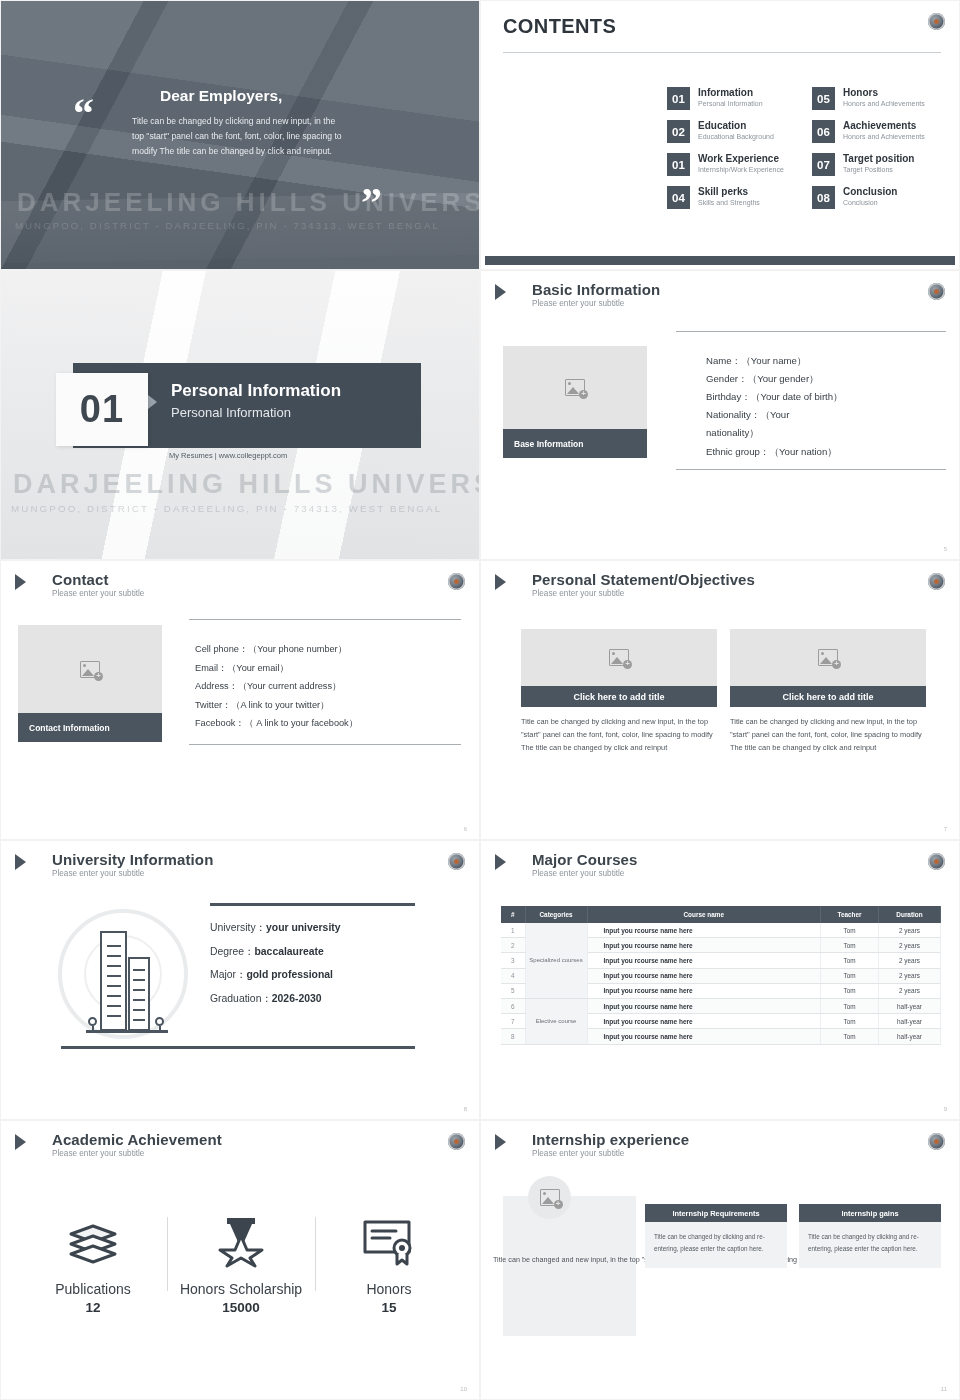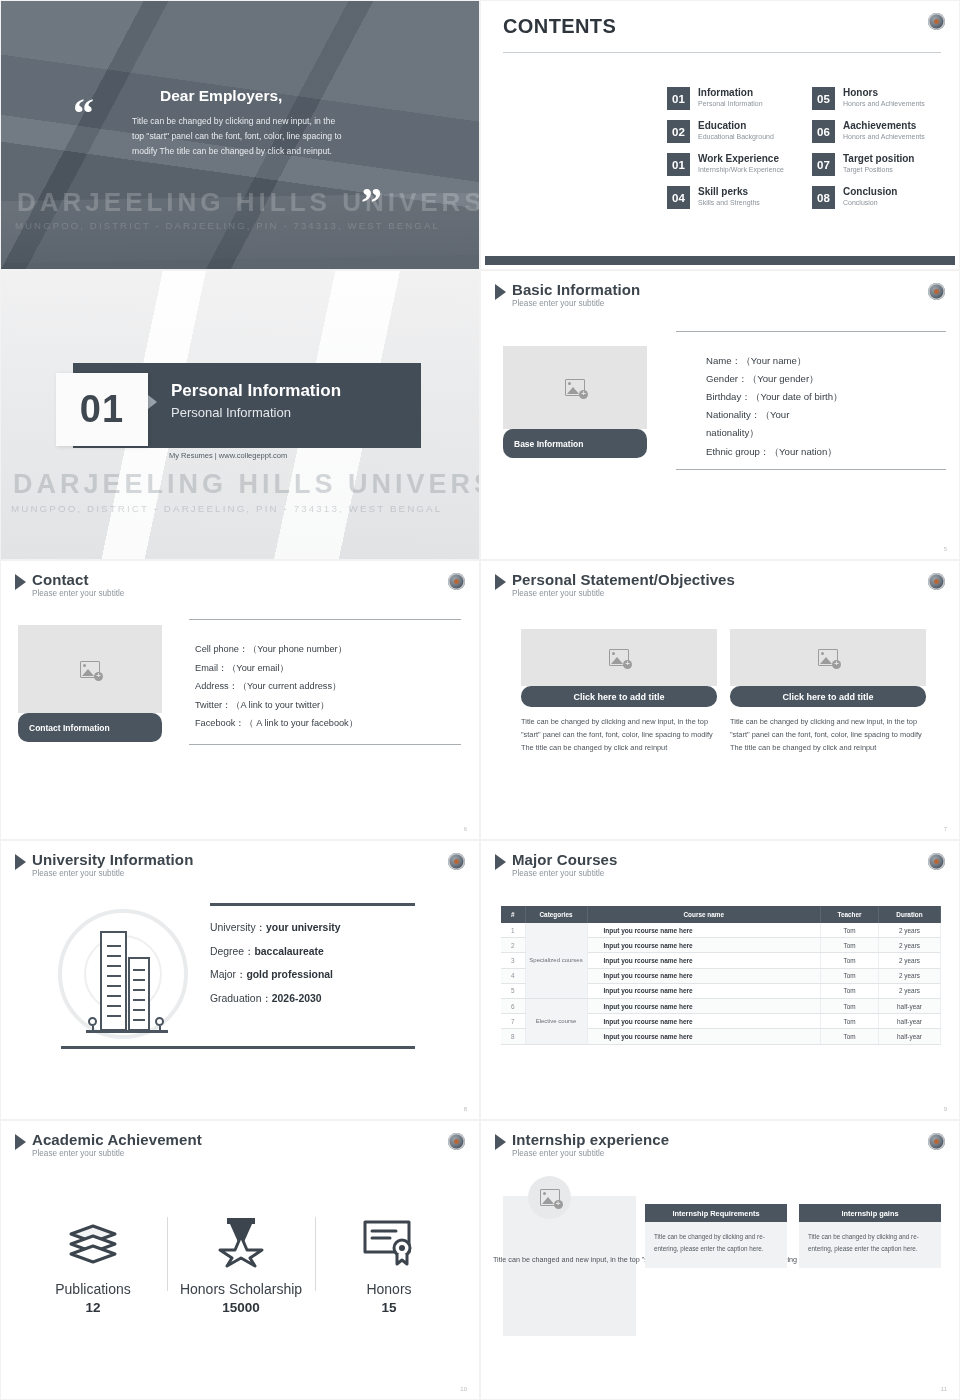--- a/index.html
+++ b/index.html
@@ -16,21 +16,21 @@
     grid-template-rows: 270px 290px 280px 280px 280px;
     background: #ffffff;
   }
   .slide {
     position: relative;
     overflow: hidden;
     background: #ffffff;
     border: 1px solid #f2f2f2;
   }
   
-  .hdr { position: absolute; left: 14px; top: 11px; display: flex; align-items: flex-start; }
+  .hdr { position: absolute; left: 14px; top: 11px; display: flex; align-items: flex-start; gap: 20px; }
   .hdr .tri {
     width: 0; height: 0;
     border-left: 11px solid #4a555f;
     border-top: 8px solid transparent;
     border-bottom: 8px solid transparent;
     margin-right: 6px; margin-top: 2px;
   }
   .hdr .tt { line-height: 1.05; }
   .hdr .t1 { font-size: 15px; font-weight: bold; color: #3c444c; letter-spacing: .1px; white-space: nowrap; }
   .hdr .t2 { font-size: 8.2px; color: #8d949b; margin-top: 2px; }
@@ -139,21 +139,21 @@
   
   .ph {
     background: #e4e4e4; display: flex; align-items: center; justify-content: center;
   }
   .ph-ic { width: 20px; height: 17px; position: relative; }
   .ph-ic .fr { position: absolute; inset: 0; border: 1.6px solid #9c9c9c; border-radius: 1px; }
   .ph-ic .mt { position: absolute; left: 2px; bottom: 2px; width: 0; height: 0;
     border-left: 6px solid transparent; border-right: 6px solid transparent; border-bottom: 7px solid #9c9c9c; }
   .ph-ic .sn { position: absolute; left: 3px; top: 3px; width: 3.2px; height: 3.2px; border-radius: 50%; background: #9c9c9c; }
   .ph-ic .pl { position: absolute; right: -3px; bottom: -3px; width: 9px; height: 9px; border-radius: 50%; background: #9c9c9c; color: #e4e4e4; font-size: 8px; line-height: 8px; text-align: center; font-weight: bold; }
-  .capbar { background: #4a555f; color: #fff; font-size: 8.5px; font-weight: bold; display: flex; align-items: center; border-radius: 10px; }
+  .capbar { background: #4a555f; color: #fff; font-size: 8.5px; font-weight: bold; display: flex; align-items: center; }
 
   
   .s4 .photo { position: absolute; left: 22px; top: 75px; width: 144px; height: 112px; }
   .s4 .photo .img { width: 100%; height: 83px; }
   .s4 .photo .cap { height: 29px; padding-left: 11px; }
   .s4 .info { position: absolute; left: 195px; top: 60px; width: 270px; }
   .s4 .hl { height: 1px; background: #a9aeb3; }
   .s4 .rows { padding: 22px 0 6px 30px; }
   .s4 .rw { font-size: 9.6px; color: #3a4148; line-height: 1.42; margin-bottom: 4.5px; }
 

